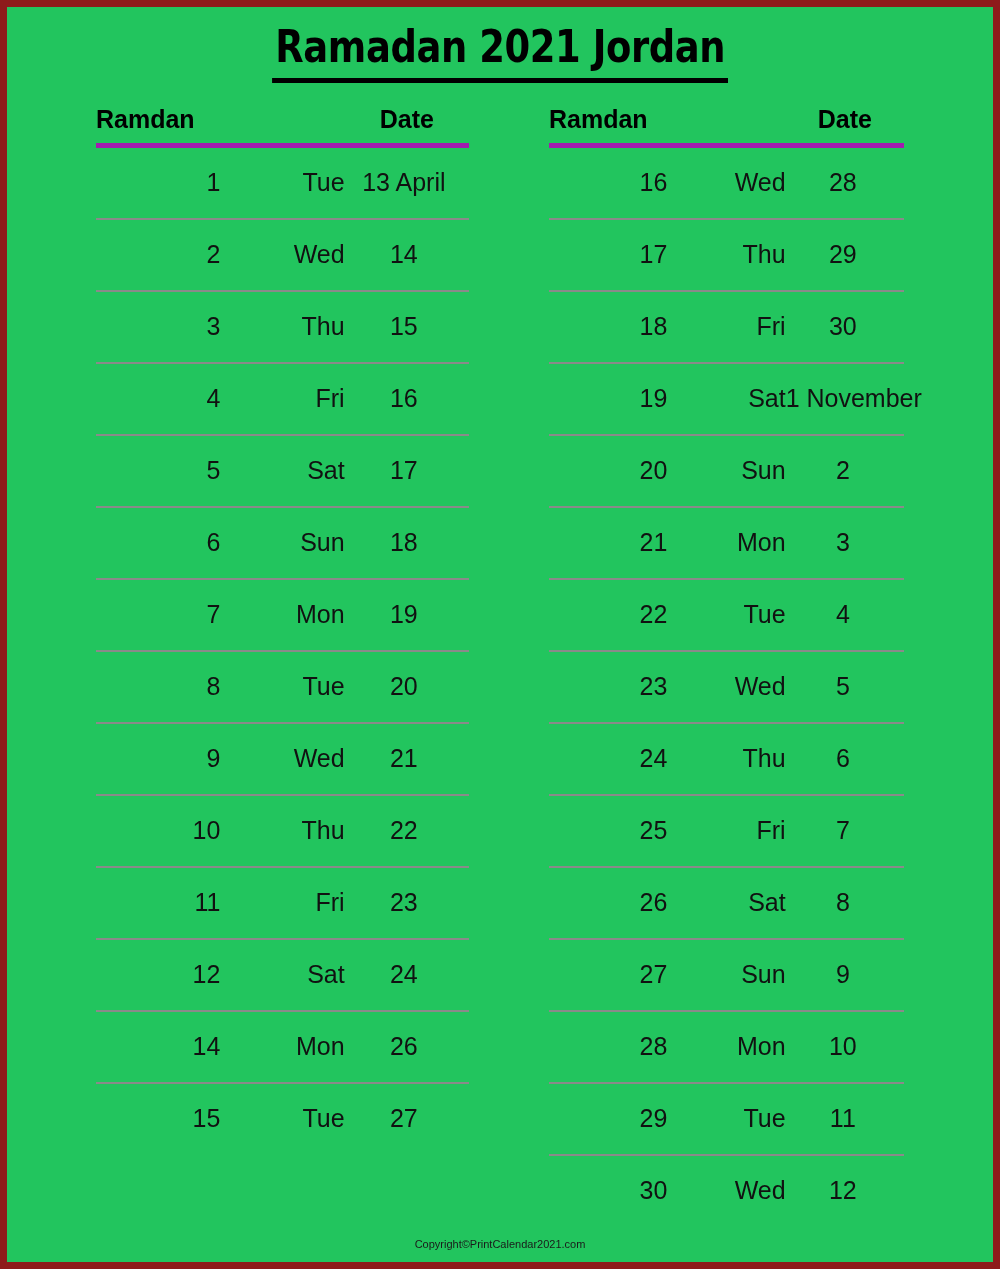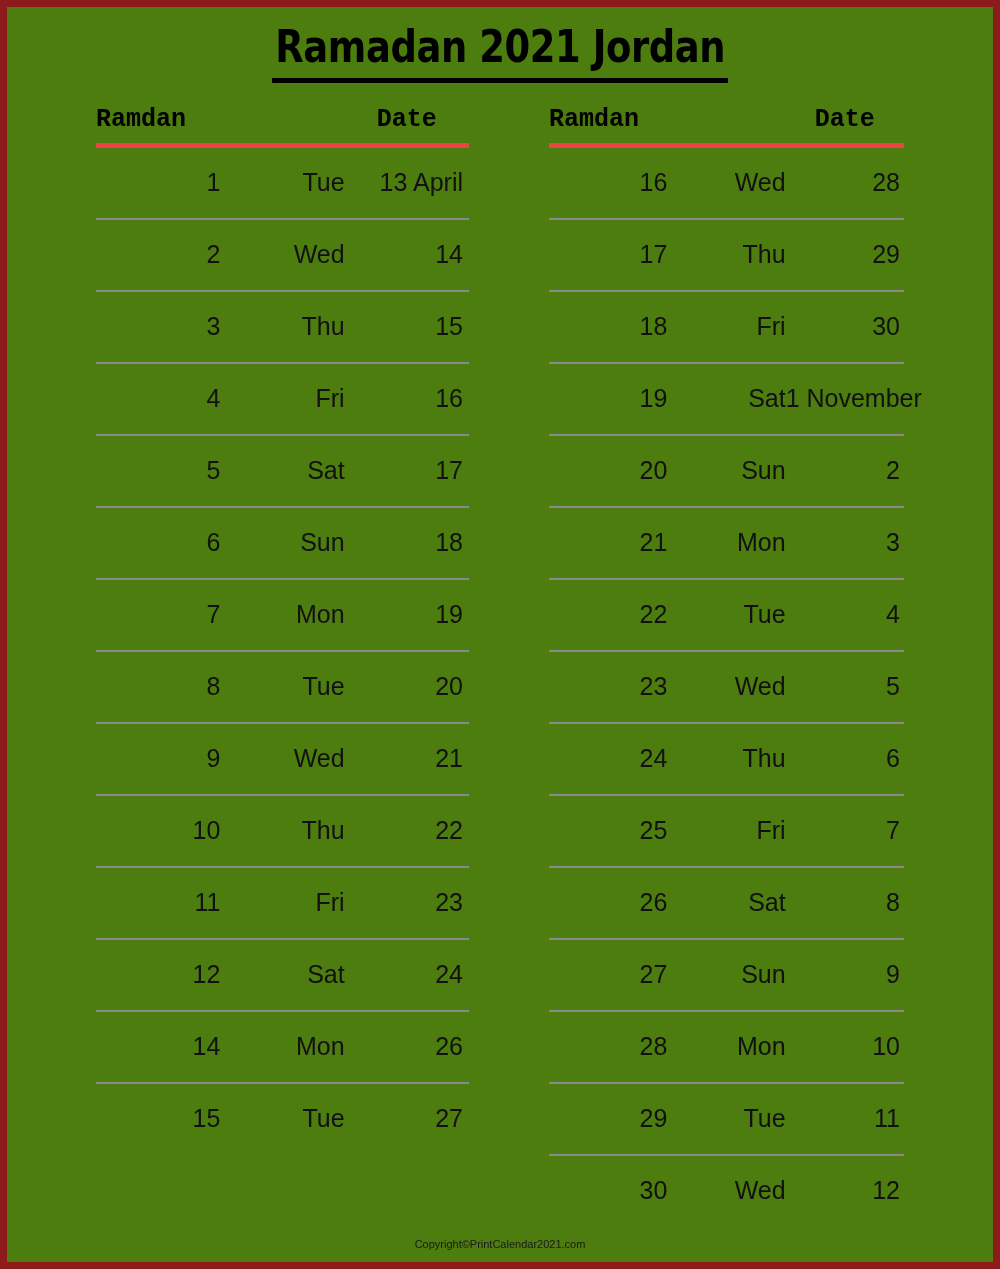--- a/index.html
+++ b/index.html
@@ -13,21 +13,21 @@
     font-family: "Liberation Sans", sans-serif;
     overflow: hidden;
   }
 
   
   .page {
     box-sizing: border-box;
     width: 1000px;
     height: 1269px;
     border: 7px solid #8e1b1b;
-    background: #4d7c0f;
+    background: #22c55e;
     position: relative;
   }
 
   
   .title-wrap {
     text-align: center;
     padding-top: 16px;
   }
   .title {
     display: inline-block;
@@ -60,23 +60,23 @@
   
   table.cal {
     width: 100%;
     border-collapse: collapse;
     table-layout: fixed;
   }
   table.cal th {
     font-size: 25px;
     font-weight: bold;
     padding: 0 0 9px 0;
-    border-bottom: 5px solid #ef4444;
+    border-bottom: 5px solid #a21caf;
     color: #000000;
-    font-family: Liberation Mono, monospace;
+    font-family: Liberation Sans, sans-serif;
   }
   th.h-ramdan { text-align: left; padding-left: 24px; }
   th.h-date  { text-align: center; color: #ee1c1c; }
 
   table.cal td {
     font-size: 25px;
     color: #111111;
     height: 70px;
     vertical-align: middle;
     border-bottom: 2px solid #8a8a8a;
@@ -87,21 +87,21 @@
   td.c-num {
     width: 58px;
     text-align: right;
     padding-right: 0;
   }
   td.c-day {
     text-align: right;
     padding-left: 16px;
   }
   td.c-date {
-    text-align: right;
+    text-align: center;
     white-space: nowrap;
   }
   .col.left td.c-date  { width: 160px; padding-right: 6px; }
   .col.right td.c-date { width: 150px; padding-right: 4px; }
   .col.left  td.c-num  { padding-left: 18px; }
   .col.right td.c-num  { padding-left: 22px; }
 
   
   .footer {
     position: absolute;

